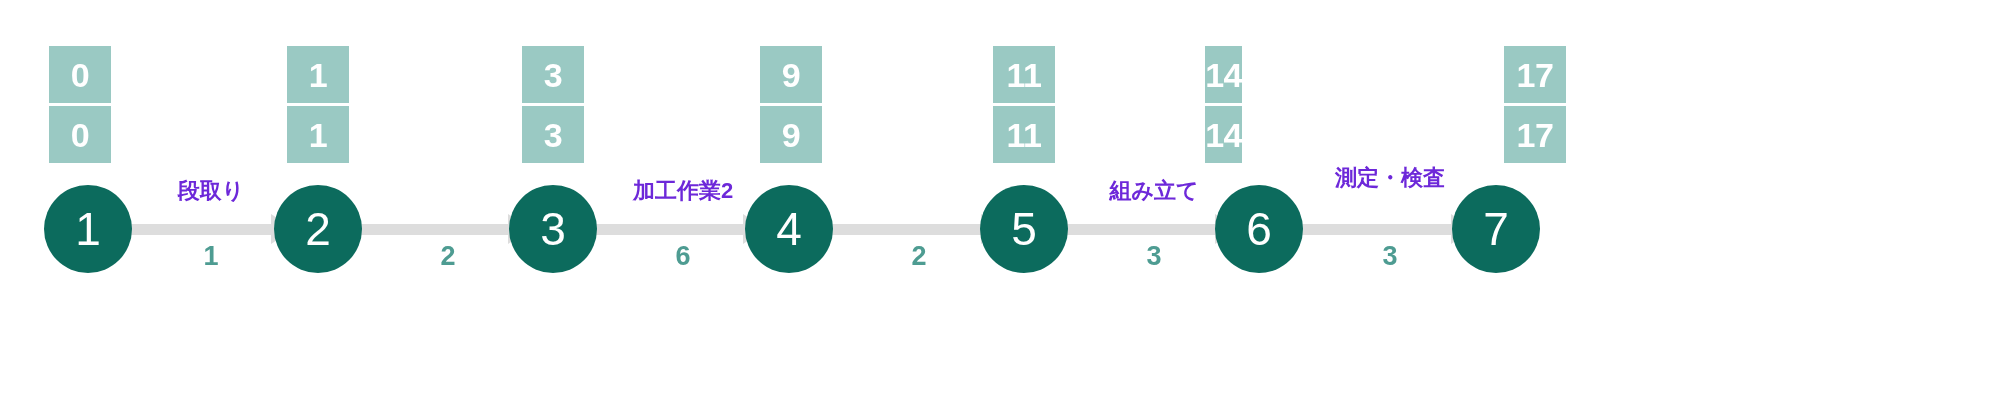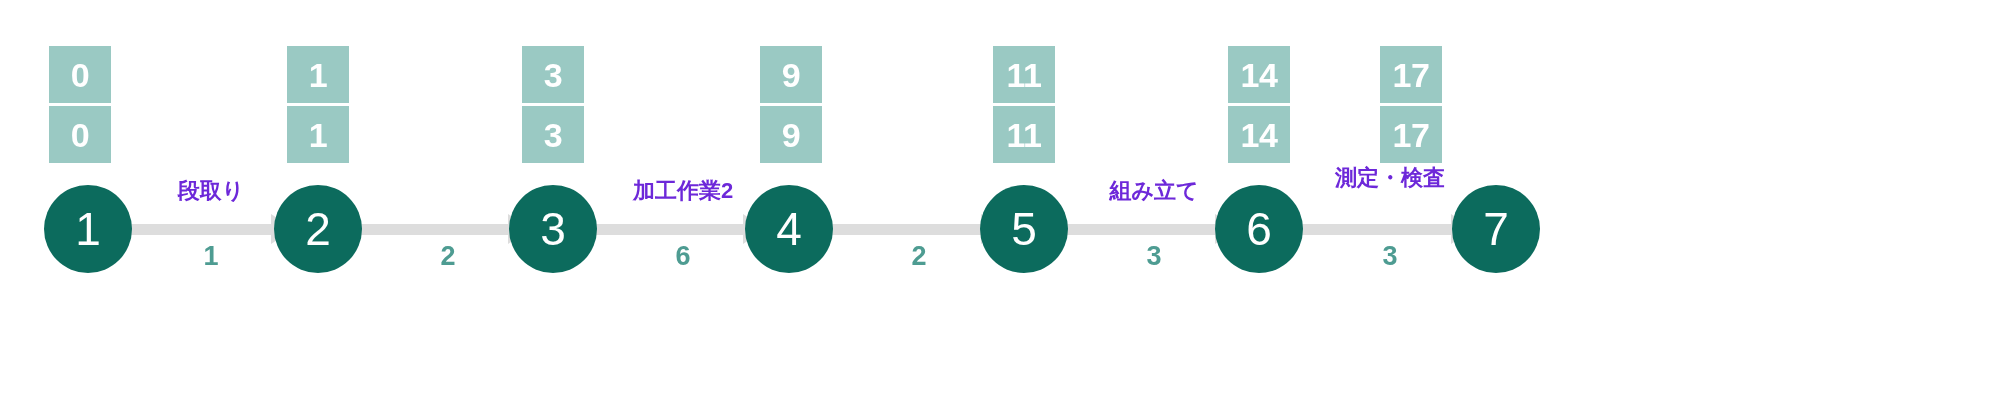--- a/index.html
+++ b/index.html
@@ -118,25 +118,25 @@
     <div class="time-cell latest">3</div>
   </div>
   <div class="time-box" style="left:760px; top:46px;">
     <div class="time-cell earliest">9</div>
     <div class="time-cell latest">9</div>
   </div>
   <div class="time-box" style="left:993px; top:46px;">
     <div class="time-cell earliest">11</div>
     <div class="time-cell latest">11</div>
   </div>
-  <div class="time-box" style="left:1228px;top:46px;">
+  <div class="time-box" style="left:1180px;top:46px;align-items:flex-end;">
     <div class="time-cell earliest">14</div>
     <div class="time-cell latest">14</div>
   </div>
-  <div class="time-box" style="left:1380px;top:46px;">
+  <div class="time-box" style="left:1504px;top:46px;">
     <div class="time-cell earliest">17</div>
     <div class="time-cell latest">17</div>
   </div>
 
   <div class="arrow" style="left:118px;  top:214px; width:176px;">
     <div class="shaft"></div>
     <div class="head"></div>
   </div>
   <div class="arrow" style="left:355px;  top:214px; width:176px;">
     <div class="shaft"></div>

